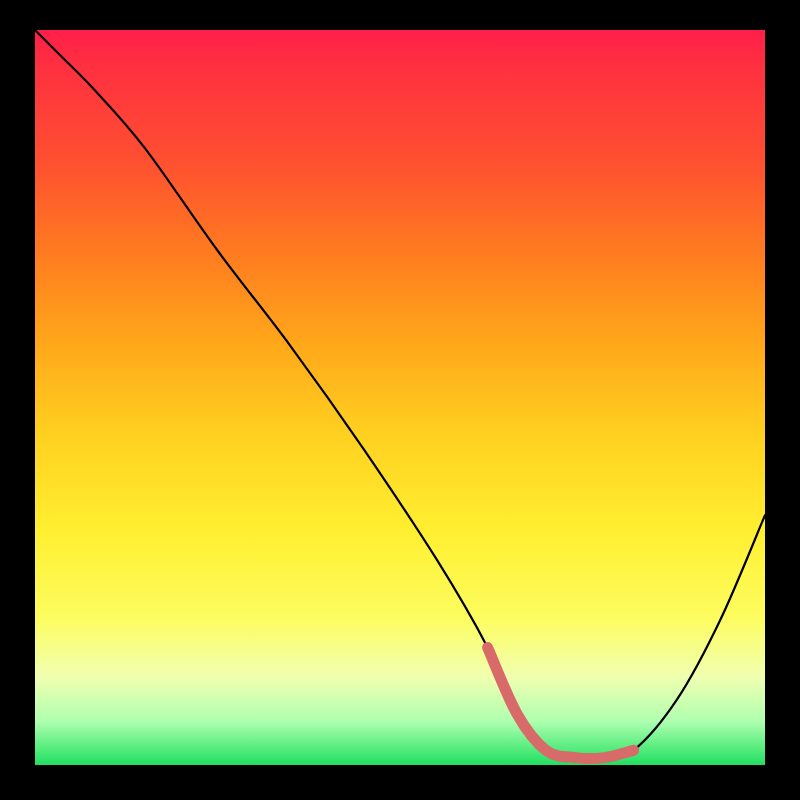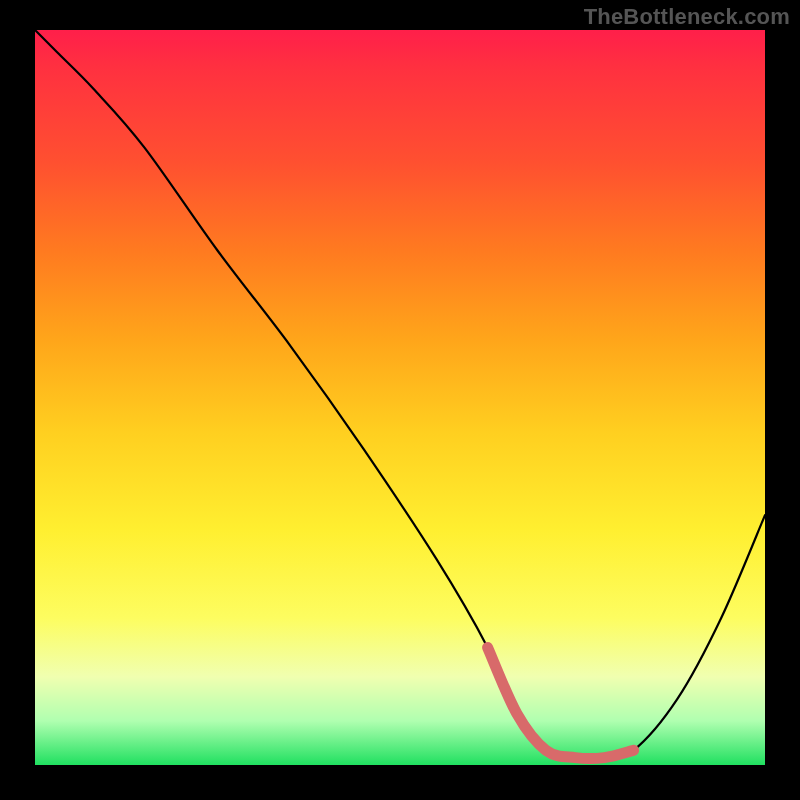--- a/index.html
+++ b/index.html
@@ -38,20 +38,19 @@
   }
   svg.curve {
     position: absolute;
     left: 0; top: 0;
     width: 100%; height: 100%;
   }
 </style>
 </head>
 <body>
 <div class="container">
-  <div class="watermark">TheBottleneck.com</div>
   <div class="plot-area">
     <svg class="curve" viewBox="0 0 730 735" preserveAspectRatio="none">
       <path id="main-curve" fill="none" stroke="#000" stroke-width="2.2" stroke-linecap="round" d="M 0 0 C 3.6 3.7, 12.2 12.3, 21.9 22.1 C 31.6 31.9, 43.8 42.9, 58.4 58.8 C 73.0 74.7, 88.8 90.7, 109.5 117.6 C 130.2 144.6, 158.2 187.4, 182.5 220.5 C 206.8 253.6, 231.2 283.0, 255.5 316.1 C 279.8 349.1, 304.2 383.4, 328.5 418.9 C 352.8 454.5, 380.8 496.1, 401.5 529.2 C 422.2 562.3, 439.2 591.7, 452.6 617.4 C 466.0 643.1, 472.1 666.4, 481.8 683.5 C 491.5 700.7, 501.3 712.9, 511.0 720.3 C 520.7 727.6, 530.5 726.4, 540.2 727.6 C 549.9 728.9, 559.7 728.9, 569.4 727.6 C 579.1 726.4, 586.4 730.1, 598.6 720.3 C 610.8 710.5, 627.8 690.9, 642.4 668.9 C 657.0 646.8, 671.6 618.6, 686.2 588.0 C 700.8 557.4, 722.7 502.3, 730.0 485.1"></path>
       <path id="hl-curve" fill="none" stroke="#d86a6a" stroke-width="11" stroke-linecap="round" d="M 452.6 617.4 C 457.5 628.4, 472.1 666.4, 481.8 683.5 C 491.5 700.7, 501.3 712.9, 511.0 720.3 C 520.7 727.6, 530.5 726.4, 540.2 727.6 C 549.9 728.9, 559.7 728.9, 569.4 727.6 C 579.1 726.4, 593.7 721.5, 598.6 720.3"></path>
     </svg>
   </div>
 </div>
 
 </body></html>

